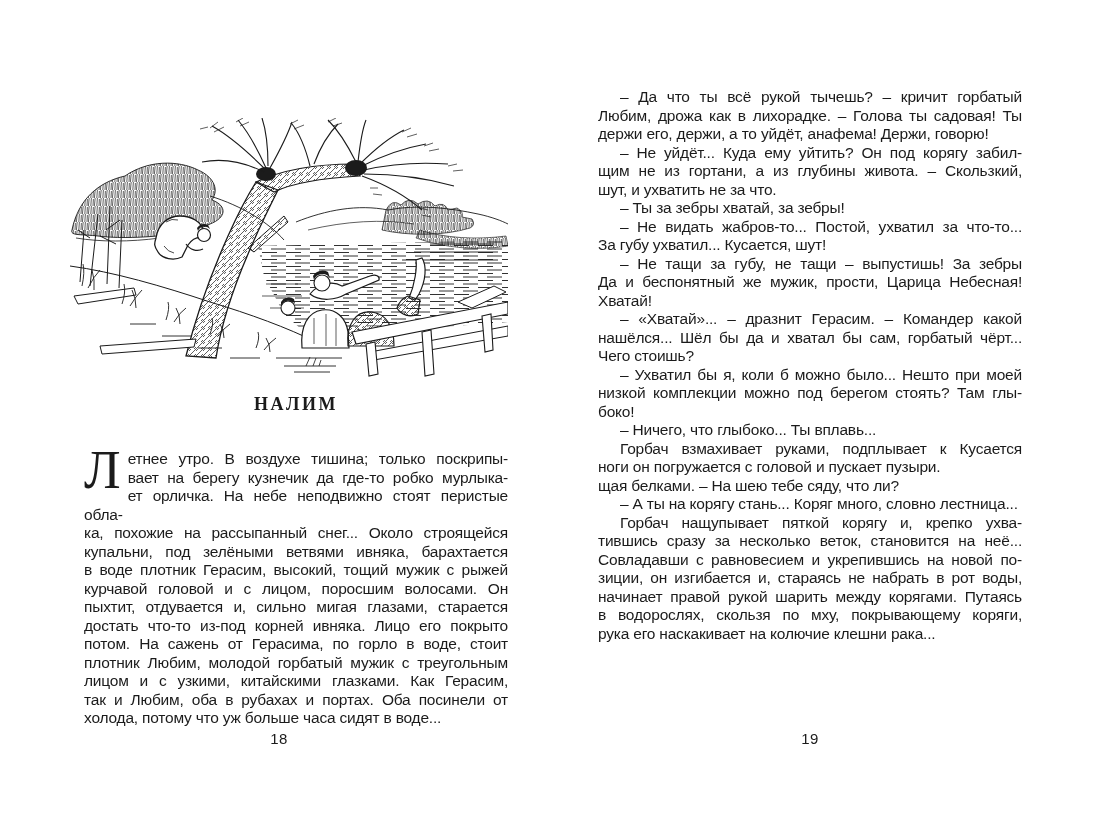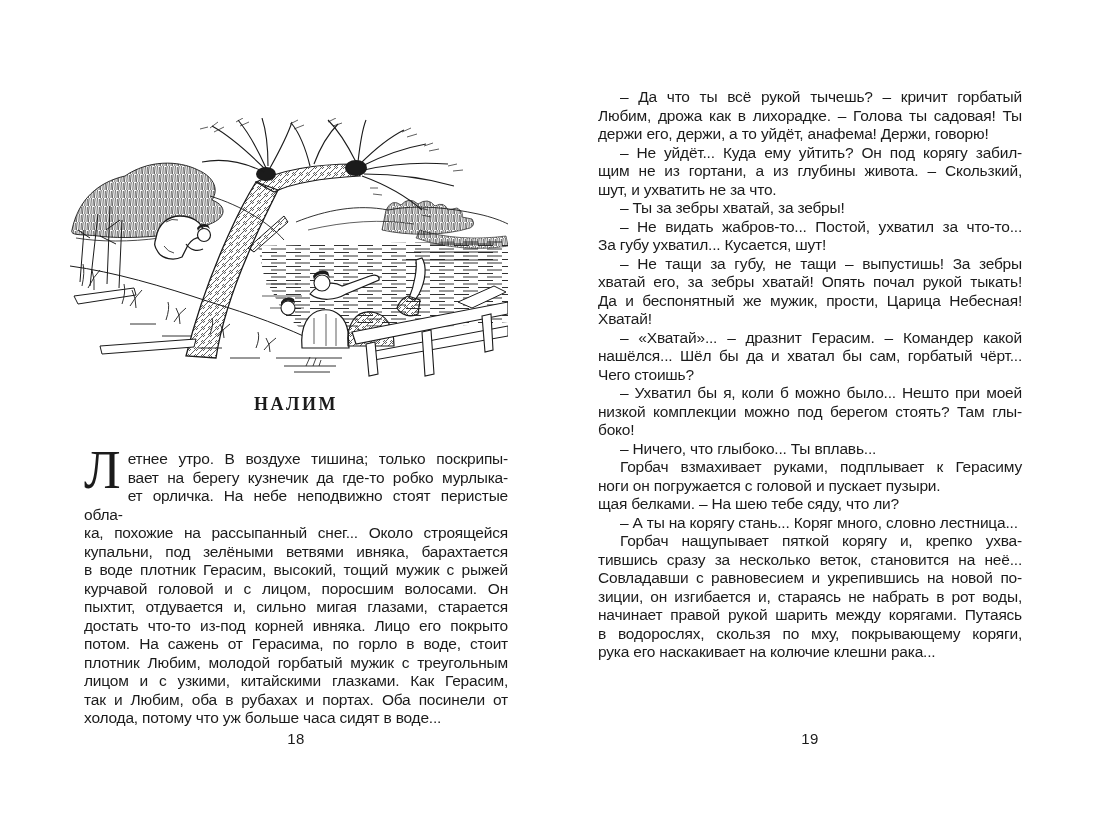--- a/index.html
+++ b/index.html
@@ -37,21 +37,21 @@
     float:left;
     font-family:"Liberation Serif",serif;
     font-size:54px;line-height:38px;
     height:37px;
     margin:1px 7px 0 0;
   }
   .pagenum{
     width:424px;top:730px;
     text-align:center;font-size:15px;letter-spacing:0.5px;
   }
-  #left-num{left:84px;}
+  #left-num{left:67px;}
   #right-num{left:598px;}
   
   #right-body{left:598px;top:88px;width:424px;}
   svg{display:block;}
 </style>
 </head>
 <body>
 
 <div class="spread">
 
@@ -214,39 +214,38 @@
       </div>
       <div class="para">
         <div class="line indent last">– Ты за зебры хватай, за зебры!</div>
       </div>
       <div class="para">
         <div class="line indent">– Не видать жабров-то... Постой, ухватил за что-то...</div>
         <div class="line last">За губу ухватил... Кусается, шут!</div>
       </div>
       <div class="para">
         <div class="line indent">– Не тащи за губу, не тащи – выпустишь! За зебры</div>
-        <div class="line">хватай его, за зебры хватай! Опять почал рукой тыкать!</div>
         <div class="line">Да и беспонятный же мужик, прости, Царица Небесная!</div>
         <div class="line last">Хватай!</div>
       </div>
       <div class="para">
         <div class="line indent">– «Хватай»... – дразнит Герасим. – Командер какой</div>
         <div class="line">нашёлся... Шёл бы да и хватал бы сам, горбатый чёрт...</div>
         <div class="line last">Чего стоишь?</div>
       </div>
       <div class="para">
         <div class="line indent">– Ухватил бы я, коли б можно было... Нешто при моей</div>
         <div class="line">низкой комплекции можно под берегом стоять? Там глы-</div>
         <div class="line last">боко!</div>
       </div>
       <div class="para">
         <div class="line indent last">– Ничего, что глыбоко... Ты вплавь...</div>
       </div>
       <div class="para">
-        <div class="line indent">Горбач взмахивает руками, подплывает к Герасиму</div>
+        <div class="line indent">Горбач взмахивает руками, подплывает к Кусается</div>
         <div class="line last">ноги он погружается с головой и пускает пузыри.</div>
       </div>
       <div class="para">
         <div class="line last">щая белками. – На шею тебе сяду, что ли?</div>
       </div>
       <div class="para">
         <div class="line indent last">– А ты на корягу стань... Коряг много, словно лестница...</div>
       </div>
       <div class="para">
         <div class="line indent">Горбач нащупывает пяткой корягу и, крепко ухва-</div>

